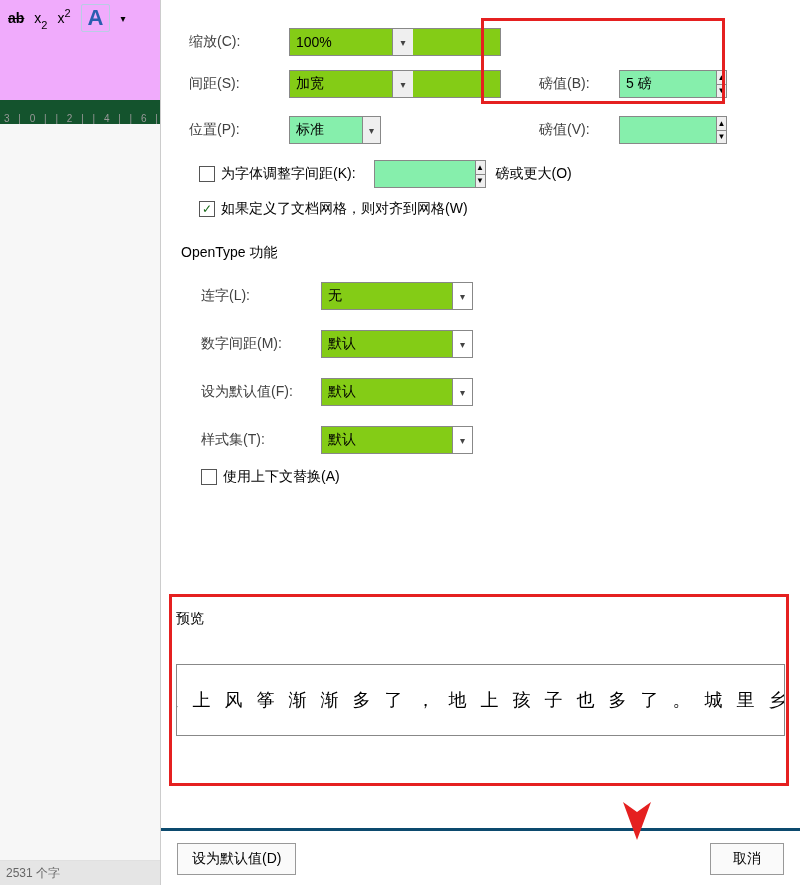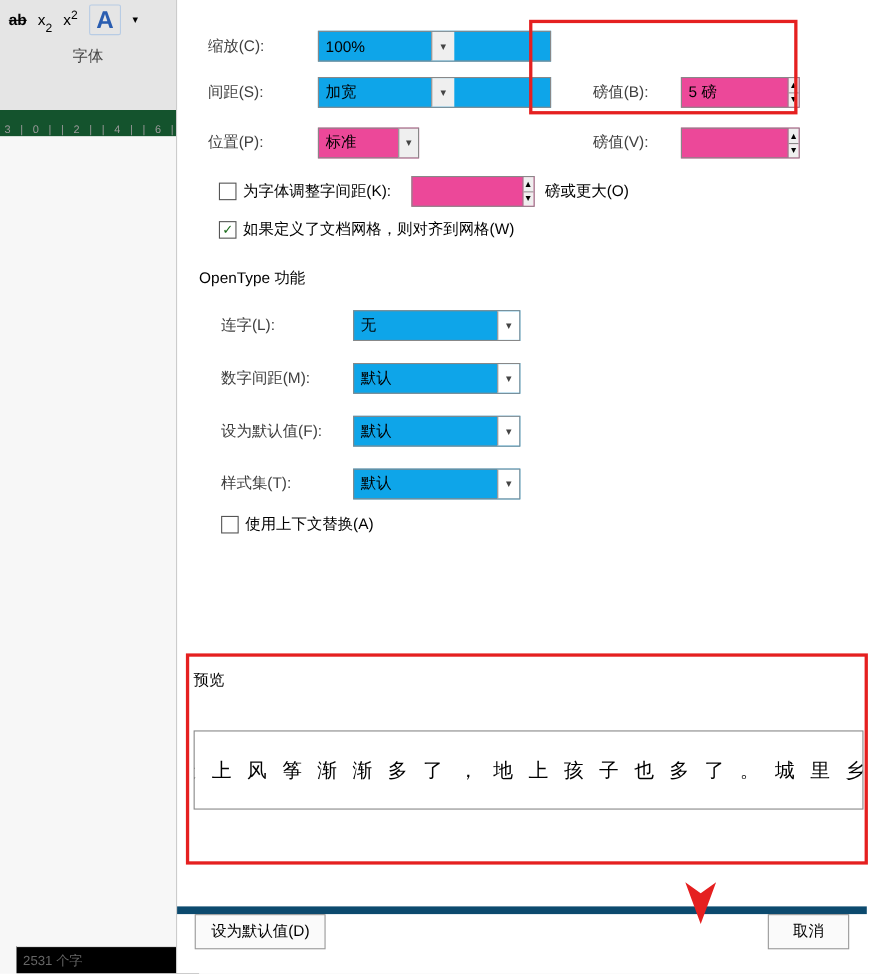--- a/index.html
+++ b/index.html
@@ -1,69 +1,68 @@
 <!DOCTYPE html>
 <html><head>
 <meta charset="utf-8">
 <style>
   html,body{margin:0;padding:0;width:800px;height:885px;background:#f5f5f5;font-family:"Microsoft YaHei","SimSun",sans-serif;font-size:14px;color:#000;overflow:hidden}
   .app{position:relative;width:800px;height:885px;background:#fff}
   
-  .ribbon{position:absolute;left:0;top:0;width:160px;height:100px;background:#e5e5e5;border-bottom:1px solid #e0e0e0;border-right:1px solid #e0e0e0}
+  .ribbon{position:absolute;left:0;top:0;width:160px;height:100px;background:#f0abfc;border-bottom:1px solid #e0e0e0;border-right:1px solid #e0e0e0}
   .ribbon-row{display:flex;align-items:center;gap:10px;padding:4px 8px}
   .btn-a{color:#2a5db0;font-weight:700;font-size:22px;border:1px solid #b8cce4;padding:0 6px;border-radius:2px}
   .sub{font-size:11px;position:relative;top:6px}
   .sup{font-size:11px;position:relative;top:-6px}
   .ribbon-label{text-align:center;padding-top:6px;color:#444}
   .ruler{position:absolute;left:0;top:100px;height:24px;width:160px;background:#14532d;font-size:10px;color:#999;border-right:1px solid #e0e0e0;display:flex;align-items:flex-end;gap:2px;padding-left:4px}
   .ruler span{letter-spacing:3px}
   .doc-bg{position:absolute;left:0;top:124px;width:160px;bottom:0;background:#f7f7f7;border-right:1px solid #e0e0e0}
-  .status{position:absolute;left:15px;bottom:0;width:160px;height:24px;background:#000000;border-top:1px solid #e0e0e0;font-size:12px;color:#666;display:flex;align-items:center;padding-left:6px}
+  .status{position:absolute;left:0;bottom:0;width:160px;height:24px;background:#e5e5e5;border-top:1px solid #e0e0e0;font-size:12px;color:#666;display:flex;align-items:center;padding-left:6px}
   
   .dialog{position:absolute;left:160px;top:0;right:0;bottom:0;background:#fff;border-left:1px solid #ccc}
   .lbl{display:inline-block;min-width:90px;color:#404040}
-  .combo{display:inline-flex;align-items:stretch;height:26px;border:1px solid #888;background:#0ea5e9}
-  .combo.white{background:#ec4899}
+  .combo{display:inline-flex;align-items:stretch;height:26px;border:1px solid #888;background:#84cc16}
+  .combo.white{background:#86efac}
   .combo input{border:0;outline:0;padding:0 6px;font-size:14px;width:90px;background:transparent}
   .combo .arrow{width:20px;border-left:1px solid #888;display:flex;align-items:center;justify-content:center;font-size:10px;color:#444;background:#efefef}
   .spin{display:inline-flex;flex-direction:column;width:20px;border-left:1px solid #888}
   .spin .sp{flex:1;display:flex;align-items:center;justify-content:center;font-size:8px;border-bottom:1px solid #888;background:#efefef}
   .spin .sp:last-child{border-bottom:0}
   .chk{display:inline-flex;align-items:center;gap:6px}
   .chk .box{width:14px;height:14px;border:1px solid #555;display:flex;align-items:center;justify-content:center;font-size:12px;color:#1a6b1a}
   .opentype-title{position:absolute;left:20px;}
   .row{position:absolute;display:flex;align-items:center;gap:10px}
   
   .annot{position:absolute;border:3px solid #e52020;pointer-events:none}
   .arrow-red{position:absolute;pointer-events:none}
   
   .preview-area{position:absolute;left:15px;right:15px;}
   .preview-box{border:1px solid #888;height:70px;display:flex;align-items:center;justify-content:center;font-size:18px;letter-spacing:14px;font-family:"SimSun",serif;overflow:hidden;white-space:nowrap}
   .note{font-size:14px;margin-top:16px}
   
-  .btnbar{position:absolute;left:0;right:12px;bottom:10px;height:44px;display:flex;align-items:flex-start;gap:10px;padding:0 16px;border-top:7px solid #0c4a6e}
+  .btnbar{position:absolute;left:0;right:0;bottom:10px;height:44px;display:flex;align-items:flex-end;gap:10px;padding:0 16px;border-top:3px solid #0c4a6e}
   .btn{height:30px;padding:0 14px;border:1px solid #999;background:#fafafa;display:flex;align-items:center}
   .btn.primary{border:2px solid #2a6fbf}
   .spacer{flex:1}
   .sel{background:#bcd7ff}
 </style>
 </head>
 <body>
 
 <div class="app">
 
   <div class="ribbon">
     <div class="ribbon-row">
       <span style="text-decoration:line-through;font-weight:700">ab</span>
       <span><span>x</span><span class="sub">2</span></span>
       <span><span>x</span><span class="sup">2</span></span>
       <span class="btn-a">A</span>
       <span style="font-size:10px">▾</span>
     </div>
-    <div class="ribbon-label">字体</div>
   </div>
   <div class="ruler">
       <span>3   | 0 |   | 2 |   | 4 |   | 6 |</span>
     </div>
   <div class="doc-bg"></div>
   <div class="status">
       <span>2531 个字</span>
     </div>
 
   <div class="dialog">

